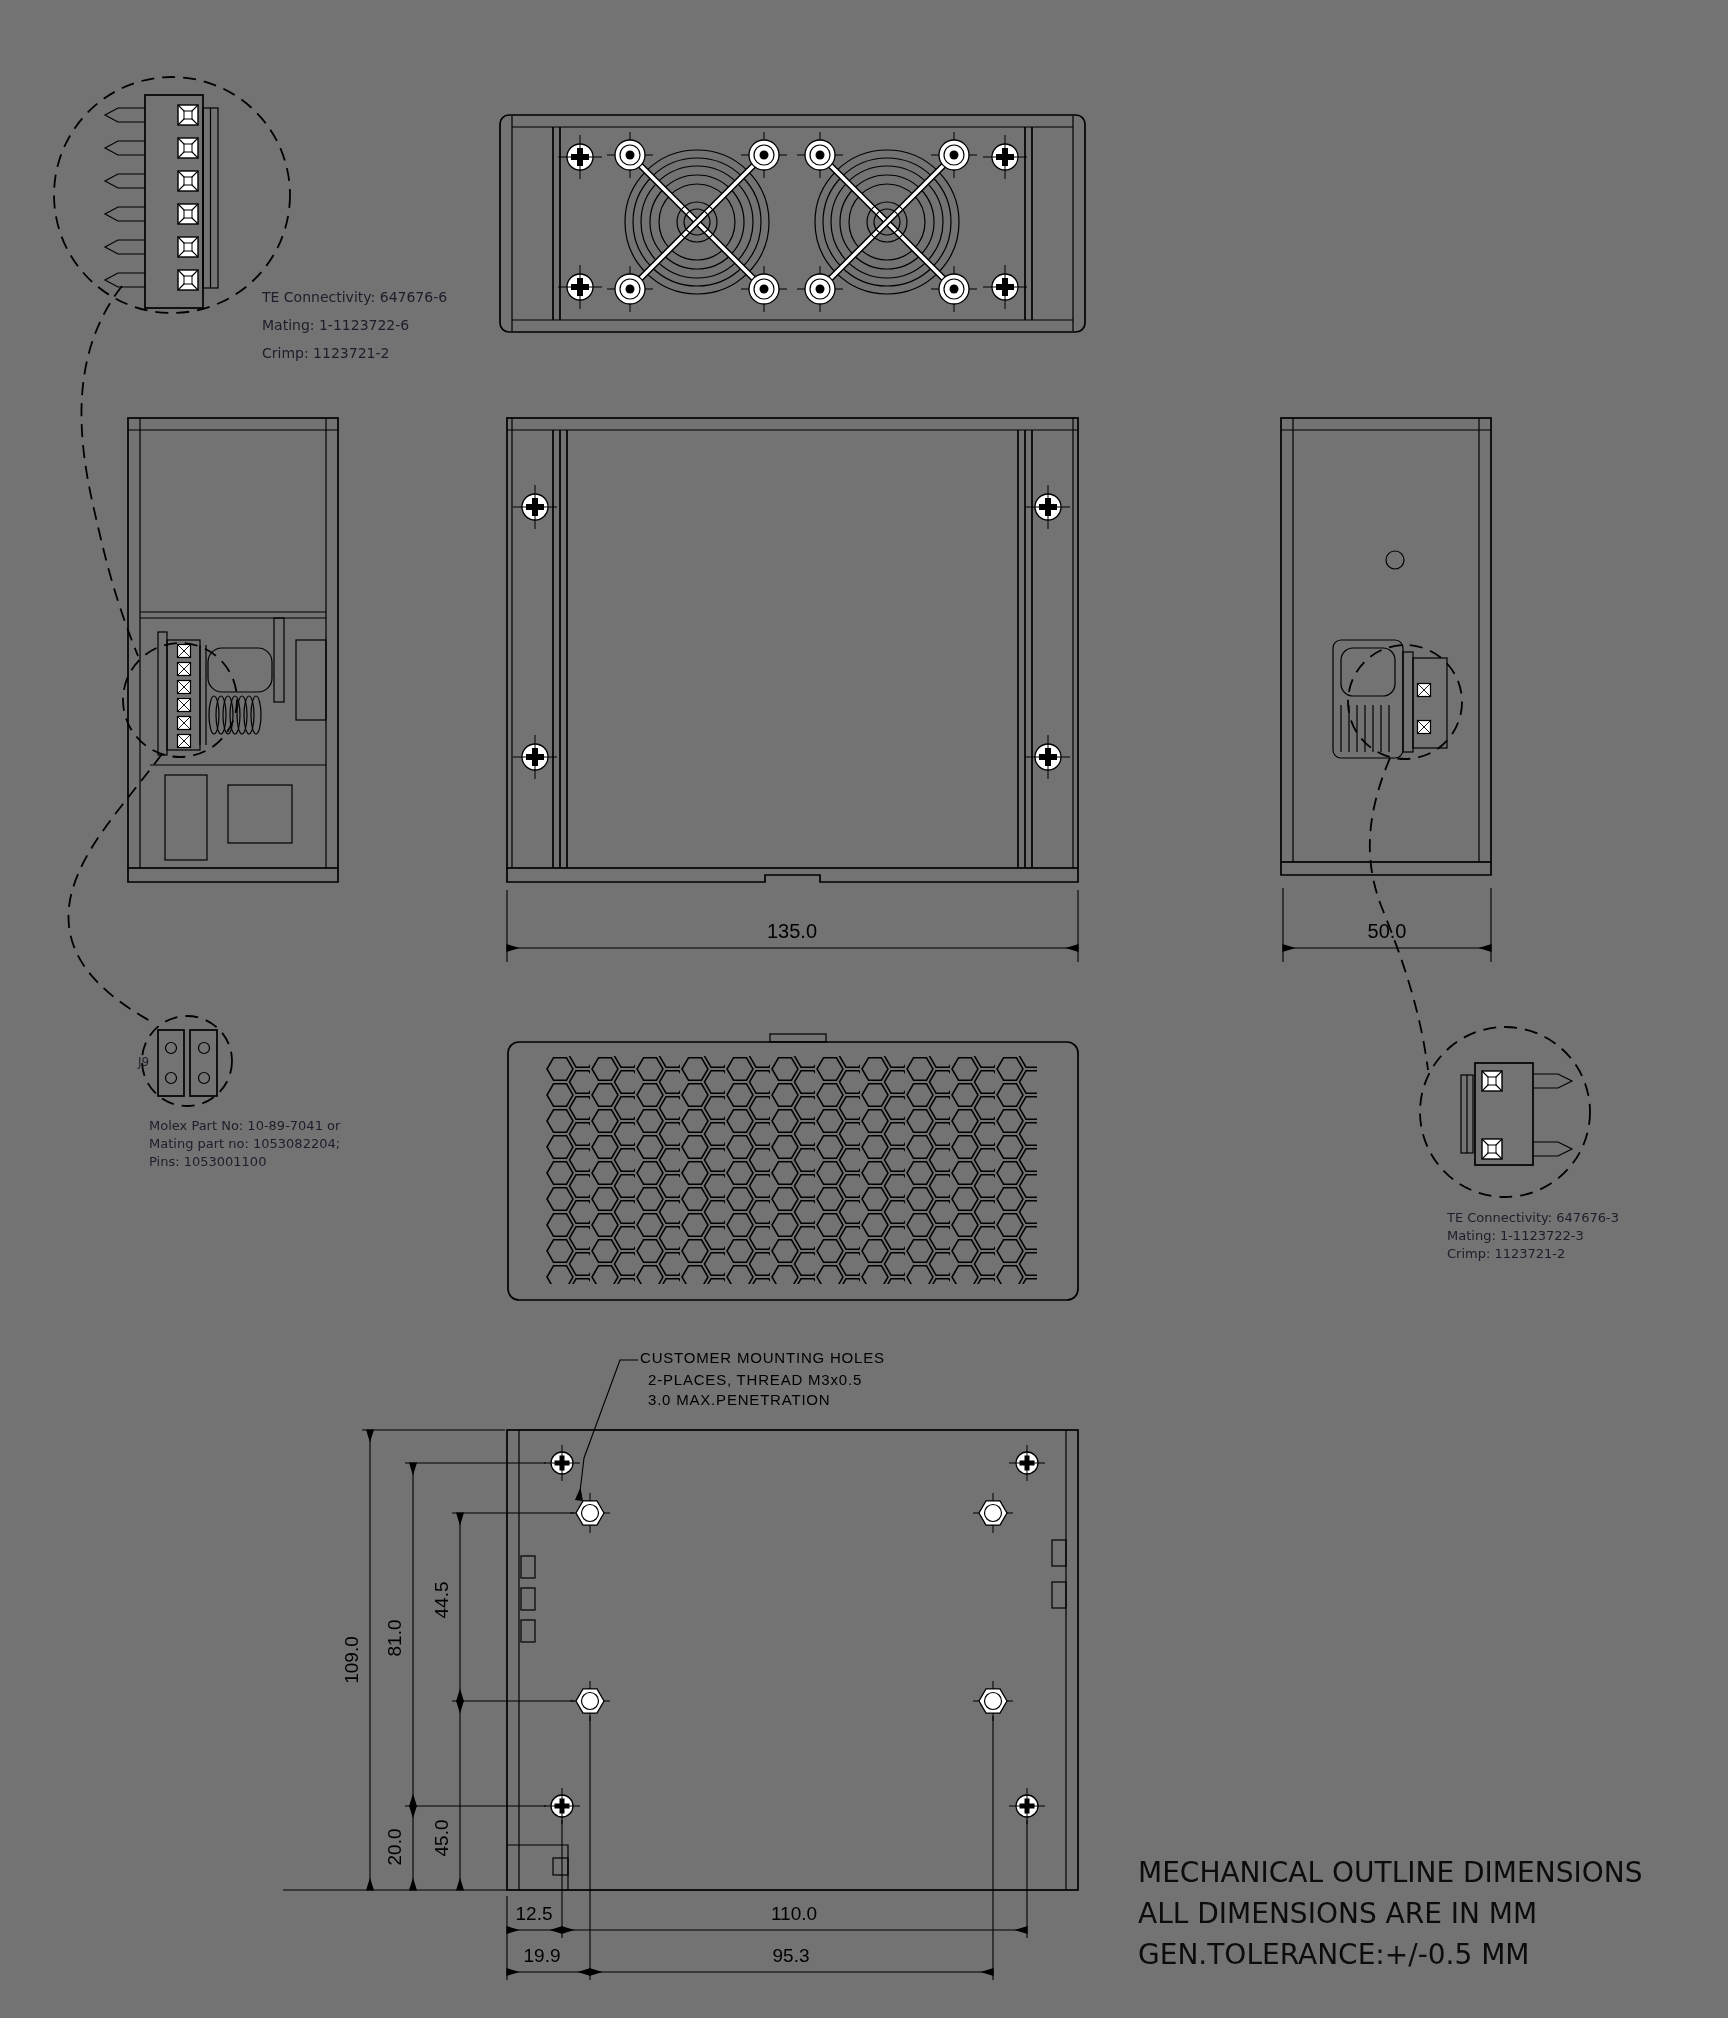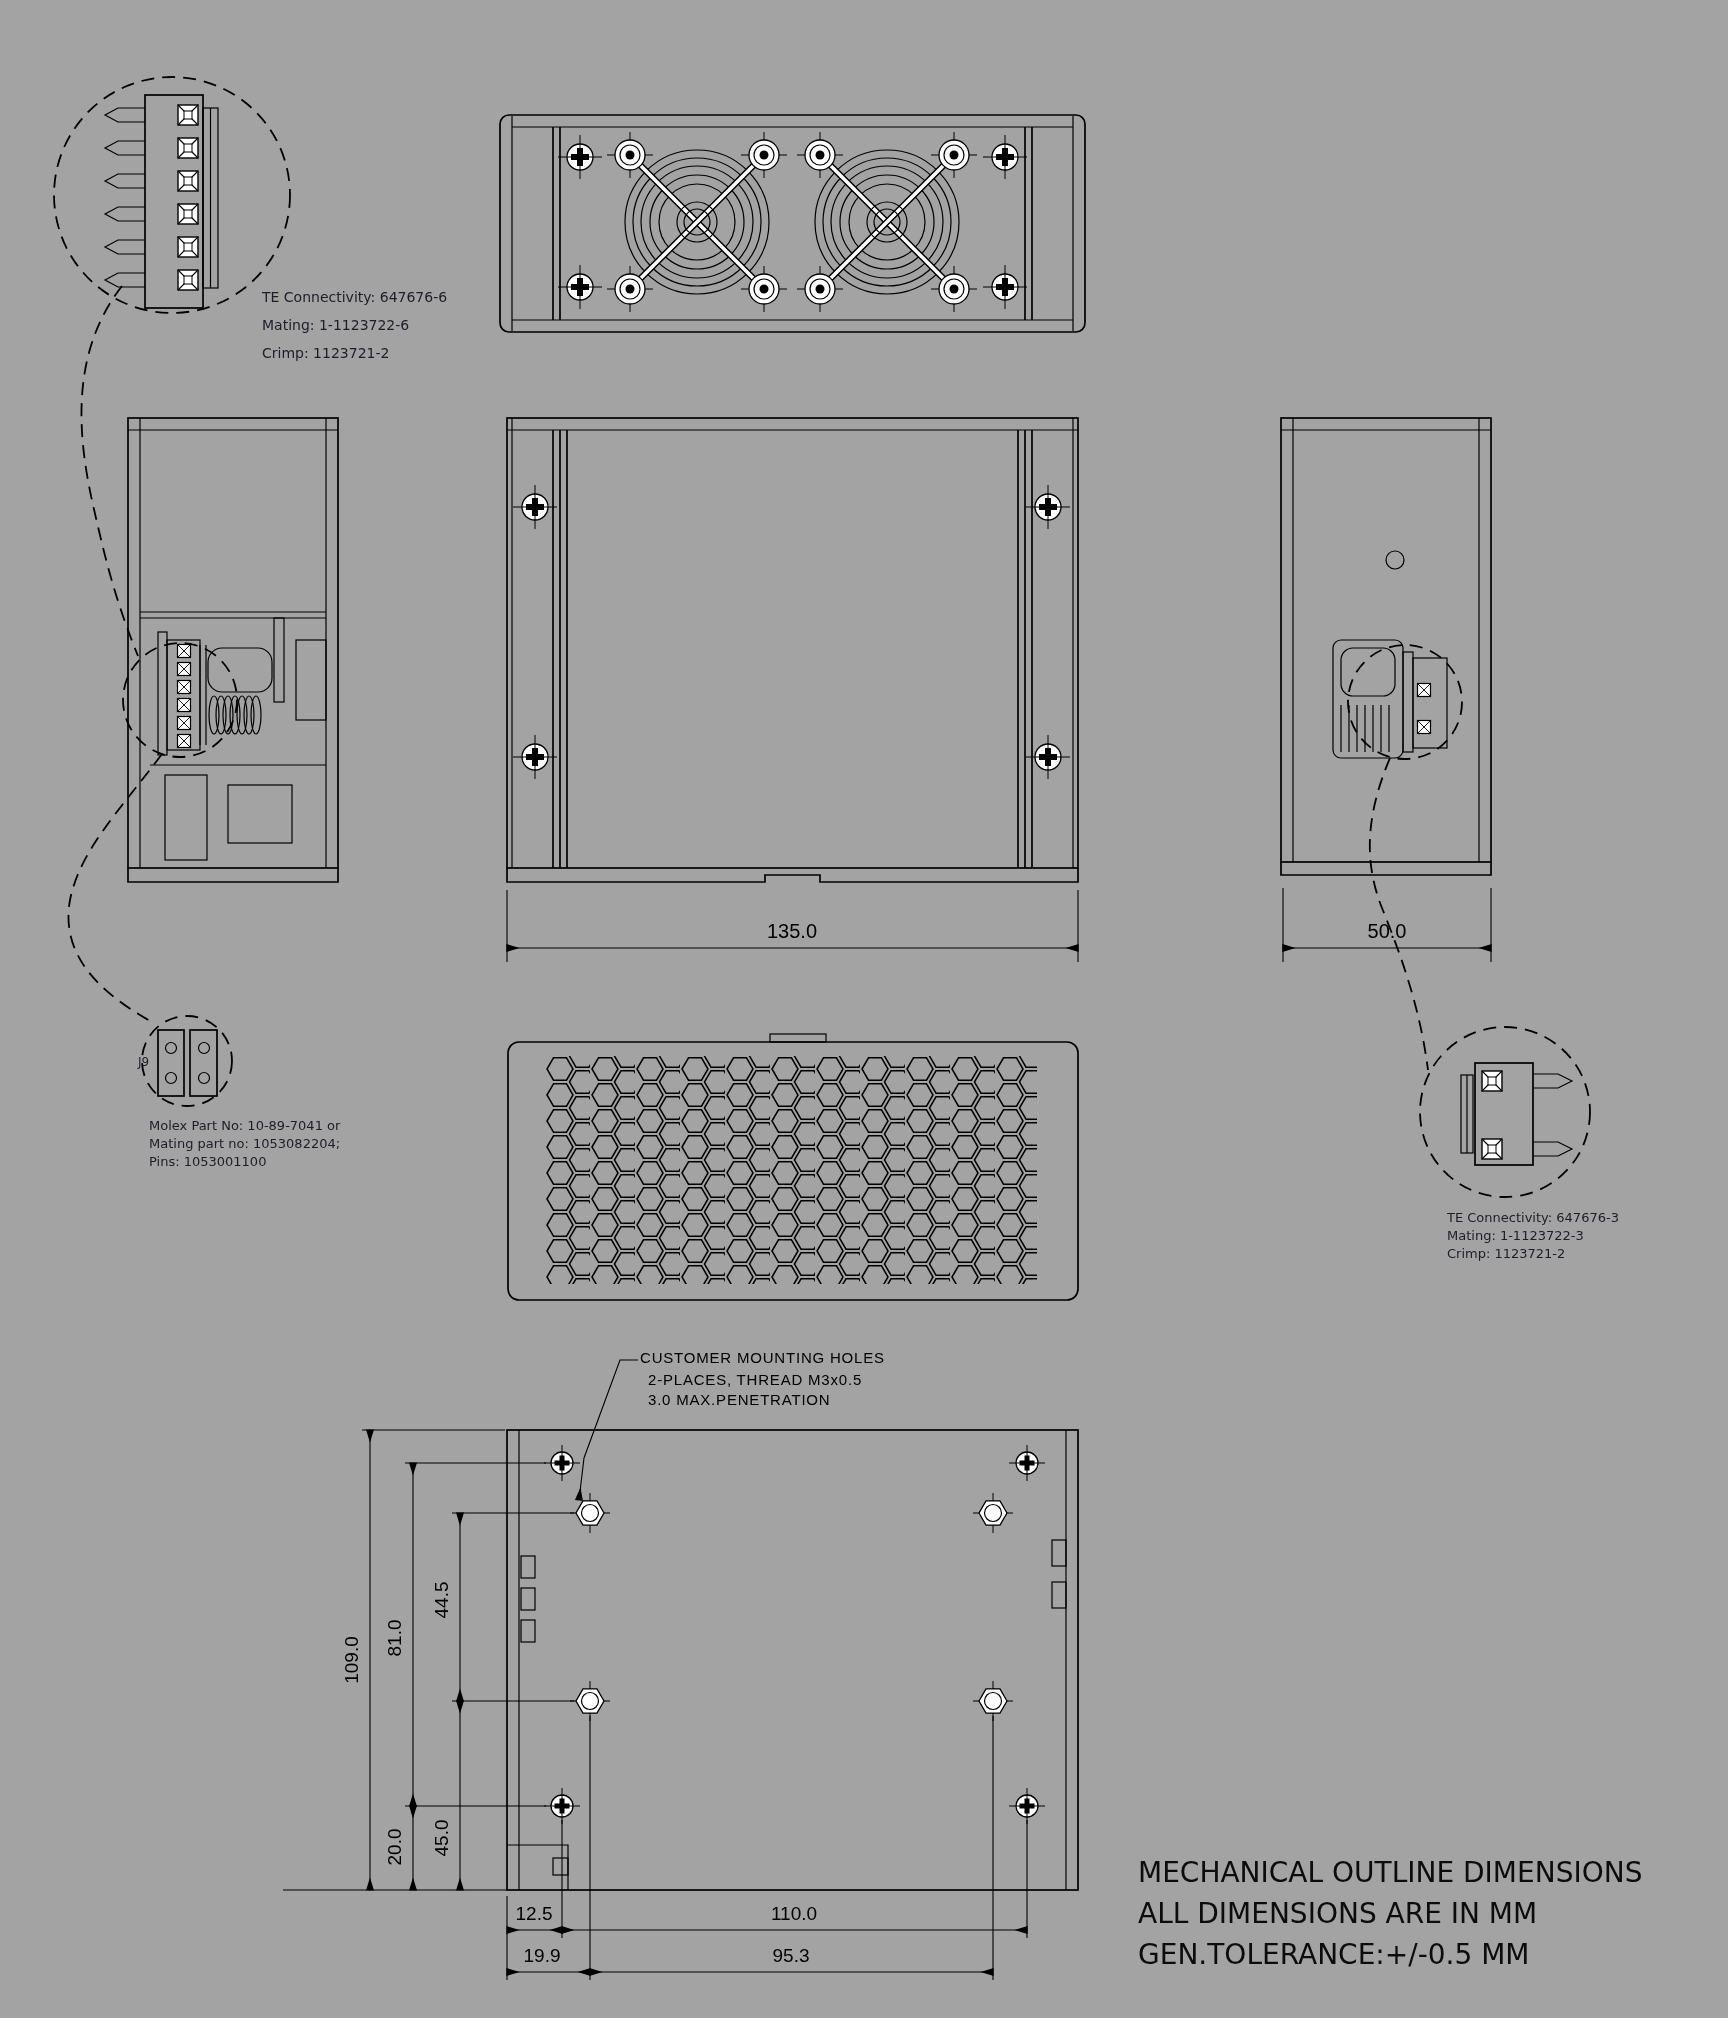--- a/index.html
+++ b/index.html
@@ -1,16 +1,16 @@
 <!DOCTYPE html>
 <html><head>
 <meta charset="utf-8">
 <style>
   html,body{margin:0;padding:0;background:#fff;}
-  #stage{position:relative;width:1728px;height:2018px;background:#a3a3a3;overflow:hidden;}
+  #stage{position:relative;width:1728px;height:2018px;background:#737373;overflow:hidden;}
   svg{display:block;}
   svg *{vector-effect:none;}
   text{fill:#000;}
   .pn{font-family:"DejaVu Sans",sans-serif;font-size:14px;fill:#1d1d2b;}
   .pn2{font-family:"DejaVu Sans",sans-serif;font-size:13px;fill:#1d1d2b;}
   .cadnum{font-family:"Liberation Sans",sans-serif;font-size:20px;fill:#000;}
   .cadnum2{font-family:"Liberation Sans",sans-serif;font-size:19px;fill:#000;}
   .callout{font-family:"Liberation Sans",sans-serif;font-size:15px;letter-spacing:0.8px;fill:#000;}
   .ref{font-family:"DejaVu Sans",sans-serif;font-size:12px;fill:#1d1d2b;}
   .note{font-family:"DejaVu Sans",sans-serif;font-size:28px;fill:#0c0c0c;}

